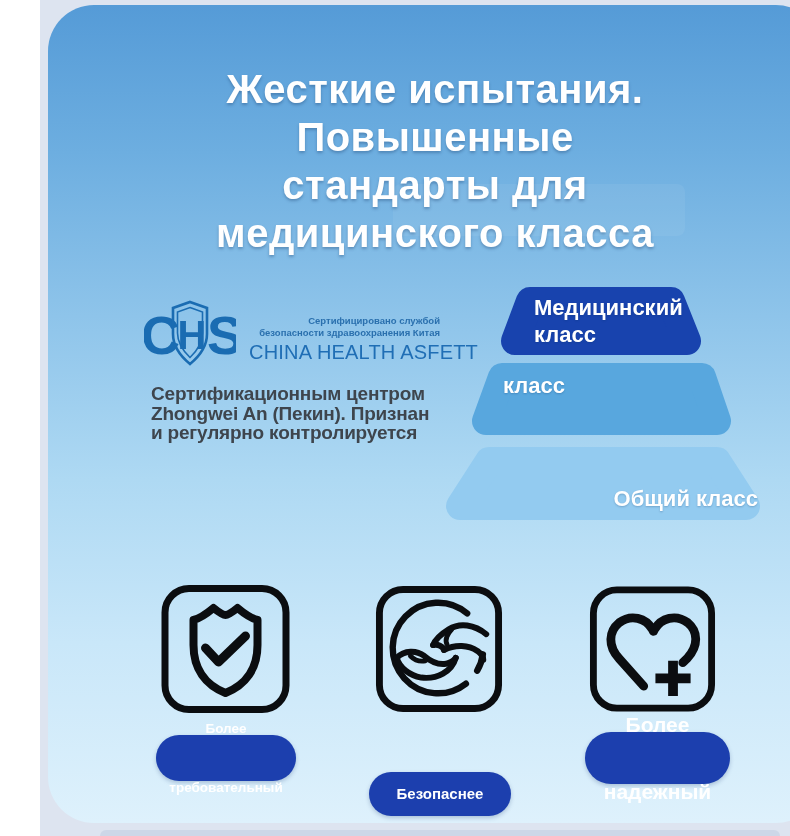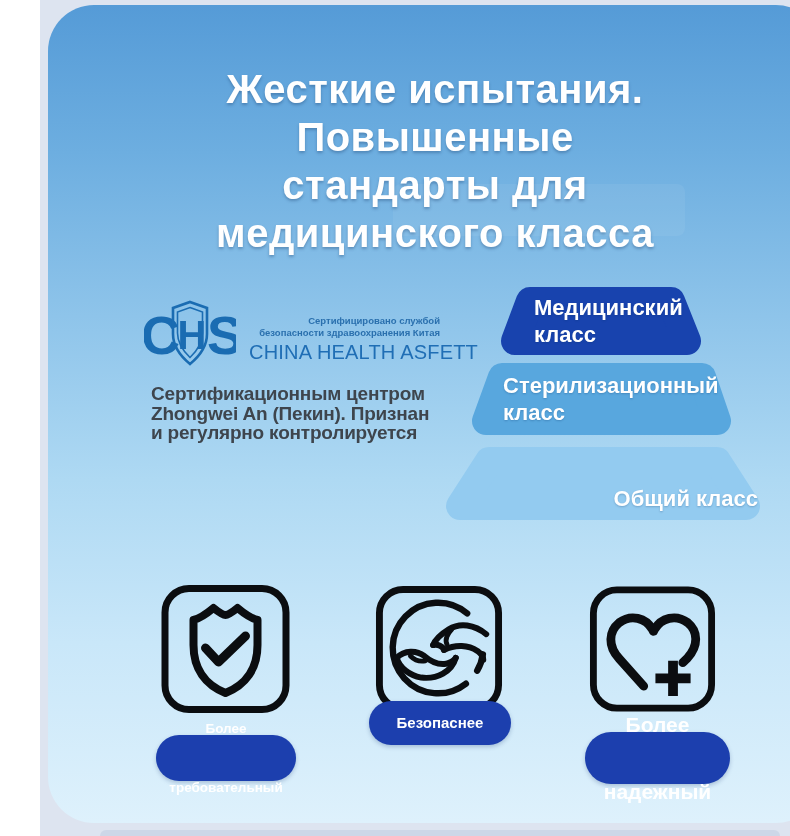--- a/index.html
+++ b/index.html
@@ -34,21 +34,21 @@
   .feat-icon{position:absolute;}
   .feat-icon svg{display:block;}
   .ic{stroke:#0b0d10;fill:none;}
   
   .pill{position:absolute;background:#1c3fae;border-radius:26px;color:#fff;font-weight:700;
         display:flex;flex-direction:column;align-items:center;justify-content:center;
         text-align:center;box-shadow:0 2px 4px rgba(20,50,110,.25);gap:43px;}
   .pill-line{white-space:nowrap;}
   .pill-line:empty{display:none;}
   .pill-1{left:108px;top:730px;width:140px;height:46px;font-size:13.5px;line-height:16px;}
-  .pill-2{left:321px;top:696px;width:142px;height:44px;font-size:15px;line-height:18px;}
+  .pill-2{left:321px;top:767px;width:142px;height:44px;font-size:15px;line-height:18px;}
   .pill-3{left:537px;top:727px;width:145px;height:52px;font-size:21px;line-height:24px;}
 </style>
 </head>
 <body>
 
 <div class="canvas">
   <div class="card">
     <div class="watermark"></div>
 
     <div class="title">
@@ -84,21 +84,20 @@
     <svg class="pyramid" width="320" height="242" viewBox="0 0 320 242">
       <polygon points="87,18 228,18 244,58 72,58" fill="#1843ae" stroke="#1843ae" stroke-width="28" stroke-linejoin="round"></polygon>
       <polygon points="59,94 259,94 274,138 43,138" fill="#58a7de" stroke="#58a7de" stroke-width="28" stroke-linejoin="round"></polygon>
       <polygon points="46,178 274,178 303,223 17,223" fill="#93cbf0" stroke="#93cbf0" stroke-width="28" stroke-linejoin="round"></polygon>
     </svg>
     <div class="pyr-label pyr-label-1">
       <div class="pyr-line">Медицинский</div>
       <div class="pyr-line">класс</div>
     </div>
     <div class="pyr-label pyr-label-2">
-      <div class="pyr-line">Стерилизационный</div>
       <div class="pyr-line">класс</div>
     </div>
     <div class="pyr-label pyr-label-3">
       <div class="pyr-line">Общий класс</div>
 
     </div>
 
     <div class="feat-icon" style="left:112px;top:579px;">
       <svg width="131" height="130" viewBox="0 0 130 130">
         <rect x="4.5" y="4.5" width="121" height="121" rx="24" class="ic" stroke-width="7"></rect>

